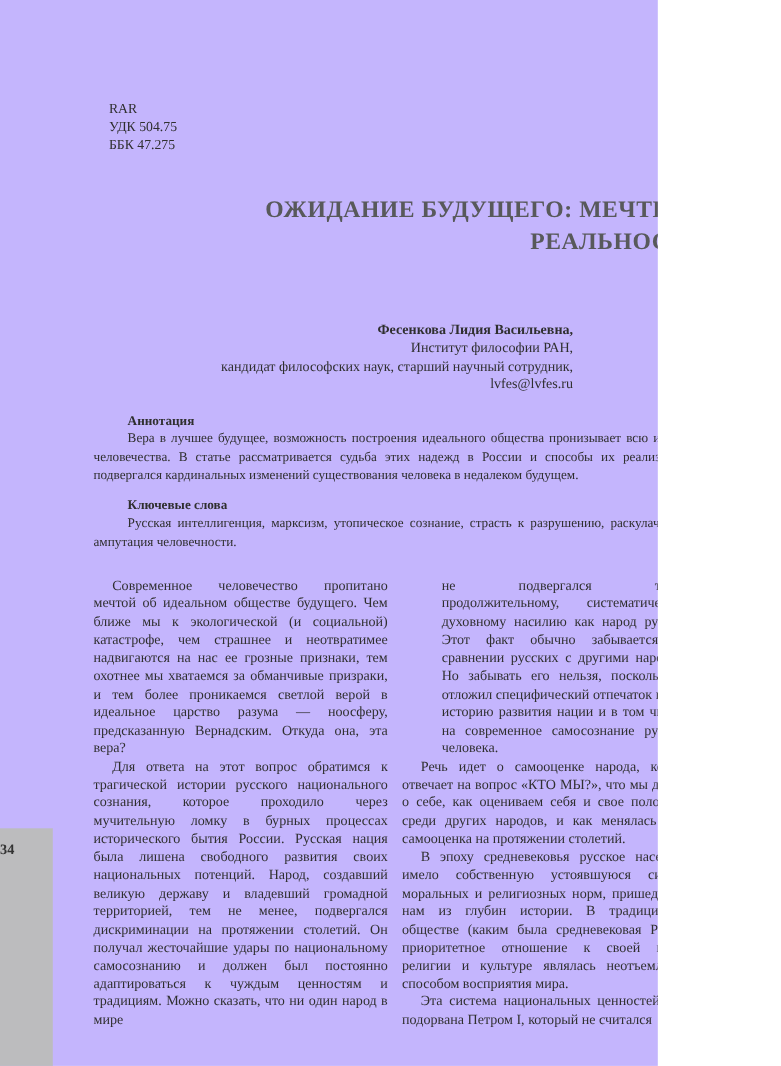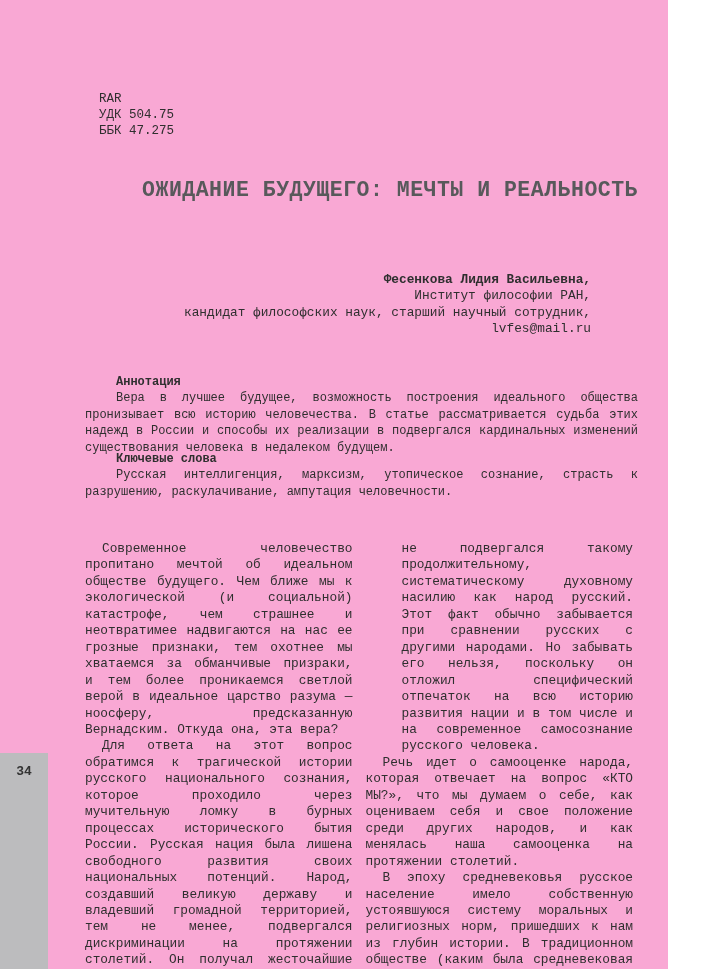--- a/index.html
+++ b/index.html
@@ -1,22 +1,22 @@
 <!DOCTYPE html>
 <html lang="ru"><head>
 <meta charset="utf-8">
 <style>
   * { box-sizing: border-box; margin: 0; padding: 0; }
   html, body { background: #ffffff; }
   .page {
     position: relative;
-    width: 668px;
+    width: 598px;
     height: 969px;
-    background: #f9a8d4;
-    font-family: Liberation Mono, monospace;
+    background: #c4b5fd;
+    font-family: Liberation Serif, serif;
     color: #2f2f2f;
     overflow: hidden;
   }
   .meta-block {
     position: absolute;
     left: 99px;
     top: 91px;
     font-size: 12.5px;
     line-height: 16px;
     color: #2f2f2f;
@@ -35,42 +35,42 @@
   }
   .author-block {
     position: absolute;
     right: 77px;
     top: 272px;
     text-align: right;
     font-size: 12.8px;
     line-height: 16.4px;
     color: #2f2f2f;
   }
-  .author-block .author-name { font-weight: bold; }
+  .author-block .author-name { font-weight: bold; margin-top: 20px; }
   .section {
     position: absolute;
     left: 85px;
     width: 553px;
     font-size: 12px;
     line-height: 16.4px;
     text-align: justify;
     color: #2f2f2f;
   }
   .section-abstract { top: 374px; }
   .section-keywords { top: 451px; }
   .section-heading {
     font-weight: bold;
     text-align: left;
     text-indent: 31px;
   }
   .section p { text-indent: 31px; hyphens: auto; }
   .columns {
     position: absolute;
     left: 85px;
-    top: 541px;
+    top: 524px;
     width: 548px;
     display: flex;
     gap: 13px;
   }
   .col {
     width: 268px;
     font-size: 12.8px;
     line-height: 16.45px;
     text-align: justify;
     color: #2f2f2f;
@@ -81,21 +81,20 @@
     position: absolute;
     left: 0;
     top: 753px;
     width: 48px;
     height: 216px;
     background: #bcbcbe;
   }
   .page-number {
     display: block;
     margin-top: 11px;
-    text-align: center;
     font-weight: bold;
     font-size: 13px;
     color: #333333;
   }
 </style>
 </head>
 <body>
 
 <div class="page">
 
@@ -104,21 +103,21 @@
     <div>УДК 504.75</div>
     <div>ББК 47.275</div>
   </div>
 
   <h1 class="article-title">ОЖИДАНИЕ БУДУЩЕГО: МЕЧТЫ И РЕАЛЬНОСТЬ</h1>
 
   <div class="author-block">
     <div class="author-name">Фесенкова Лидия Васильевна,</div>
     <div>Институт философии РАН,</div>
     <div>кандидат философских наук, старший научный сотрудник,</div>
-    <div>lvfes@mail.ru</div>
+    <div>lvfes@lvfes.ru</div>
   </div>
 
   <div class="section section-abstract">
     <div class="section-heading">Аннотация</div>
     <p>Вера в лучшее будущее, возможность построения идеального общества пронизывает всю историю человечества. В статье рассматривается судьба этих надежд в России и способы их реализации в подвергался кардинальных изменений существования человека в недалеком будущем.</p>
   </div>
 
   <div class="section section-keywords">
     <div class="section-heading">Ключевые слова</div>
     <p>Русская интеллигенция, марксизм, утопическое сознание, страсть к разрушению, раскулачивание, ампутация человечности.</p>

